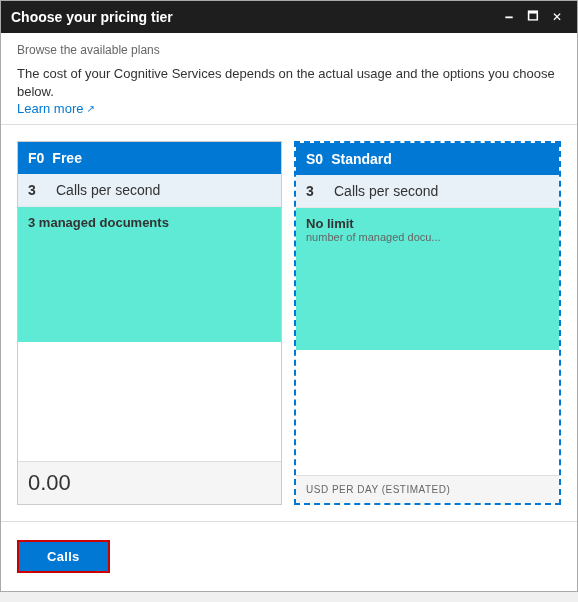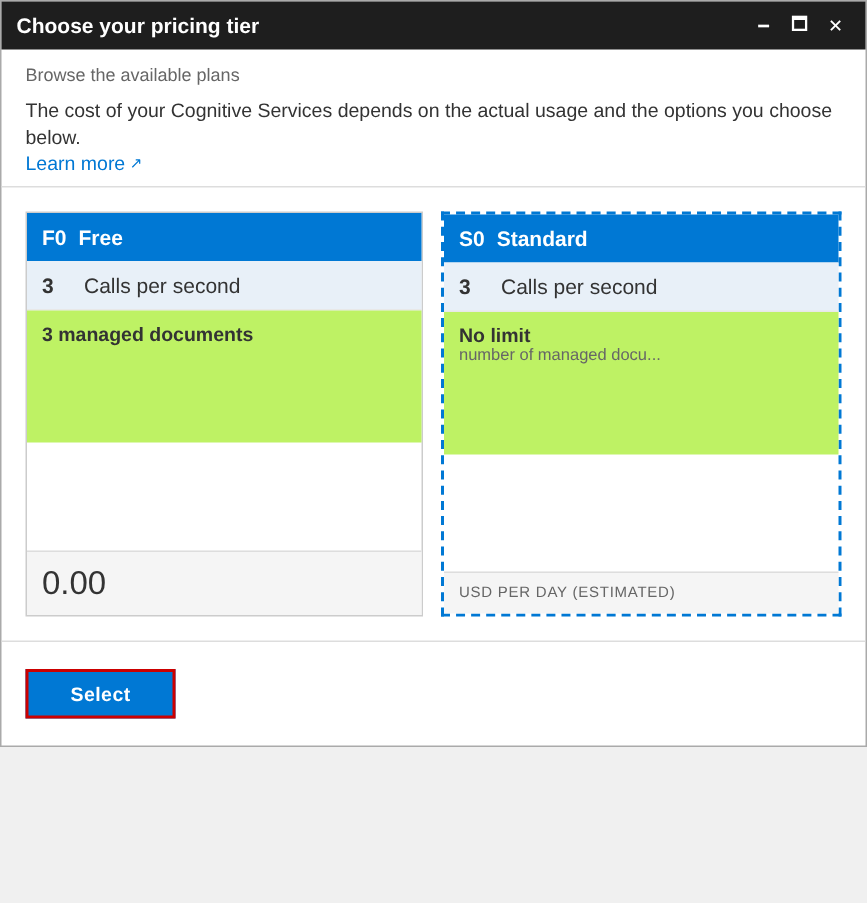--- a/index.html
+++ b/index.html
@@ -7,21 +7,21 @@
       width: 578px;
       height: 602px;
       background: #f0f0f0;
       font-family: 'Segoe UI', Arial, sans-serif;
       font-size: 13px;
       color: #333;
       overflow: hidden;
     }
     .window {
       width: 578px;
-      height: 498px;
+      height: 592px;
       background: #fff;
       border: 1px solid #aaa;
       display: flex;
       flex-direction: column;
     }
     .title-bar {
       background: #1e1e1e;
       color: #fff;
       height: 32px;
       display: flex;
@@ -136,21 +136,21 @@
       color: #333;
       min-width: 20px;
       margin-right: 8px;
     }
     .feature-label {
       font-size: 14px;
       color: #333;
     }
     .plan-detail-row {
       padding: 8px 10px;
-      background: #bef264;
+      background: #5eead4;
       flex: 1;
     }
     .detail-value {
       font-size: 13px;
       font-weight: 600;
       color: #333;
     }
     .detail-sub {
       font-size: 11px;
       color: #666;
@@ -256,16 +256,16 @@
           </div>
           <div class="empty-space"></div>
         </div>
         <div class="plan-footer">
           <div class="price-unit">USD PER DAY (ESTIMATED)</div>
         </div>
       </div>
     </div>
 
     <div class="footer-section">
-      <button class="select-btn">Select</button>
+      <button class="select-btn">Calls</button>
     </div>
   </div>
 </div>
 
 </body></html>

